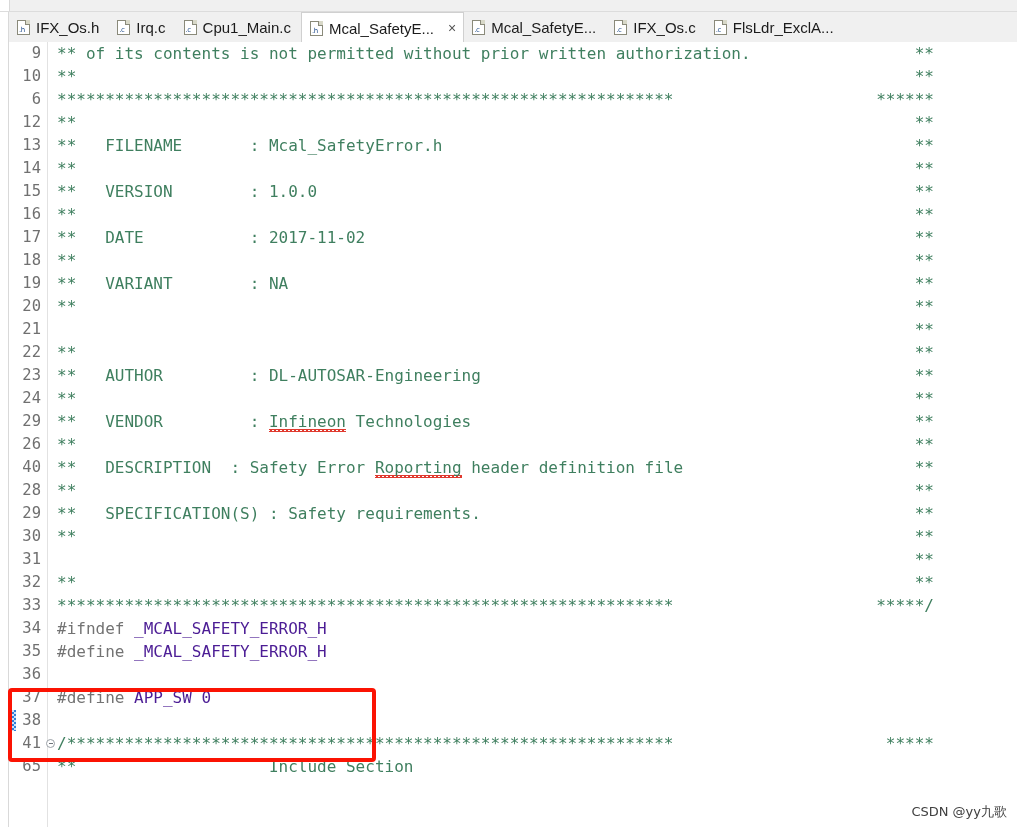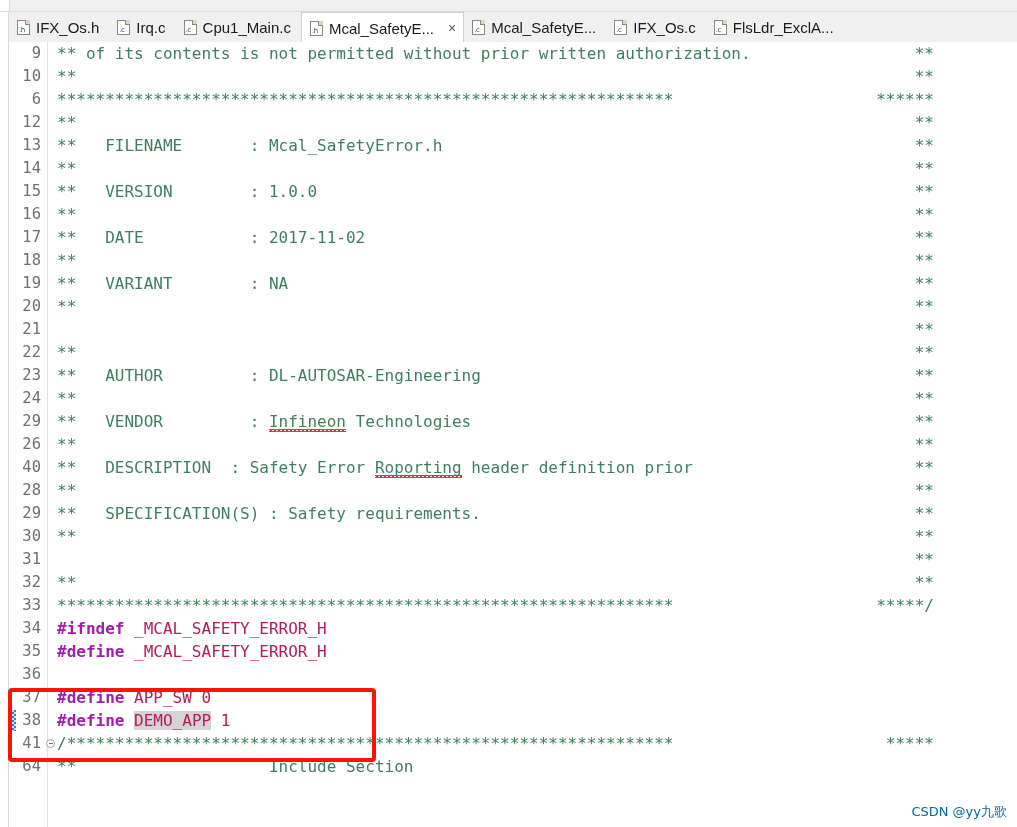--- a/index.html
+++ b/index.html
@@ -194,22 +194,22 @@
     font-family: "DejaVu Sans Mono", monospace;
     font-size: 16px;
     letter-spacing: 0px;
     color: #000000;
   }
   .code.rt {
     left: auto;
     right: 83px;
   }
   .cmt { color: #3f7f5f; }
-  .kw  { color: #a21caf; font-weight: bold; text-align: right; }
-  .plain { color: #be185d; }
+  .kw  { color: #737373; font-weight: normal; text-align: right; }
+  .plain { color: #4c1d95; }
   .spell {
     border-bottom: 2px solid transparent;
     background-repeat: repeat-x;
     background-position: 0 100%;
     background-size: 4px 3px;
     background-image: linear-gradient(45deg, transparent 40%, #e03a2f 40%, #e03a2f 60%, transparent 60%),
                       linear-gradient(-45deg, transparent 40%, #e03a2f 40%, #e03a2f 60%, transparent 60%);
     padding-bottom: 1px;
   }
   .occ { background: #d4d4d4; }
@@ -232,21 +232,21 @@
     box-sizing: border-box;
     pointer-events: none;
     z-index: 30;
   }
 
   
   .watermark {
     position: absolute;
     right: 10px; bottom: 6px;
     font-size: 13px;
-    color: #0369a1;
+    color: #404040;
     font-family: "DejaVu Sans", sans-serif;
     z-index: 40;
   }
 </style>
 </head>
 <body>
 
 <div id="app">
 
   <div class="top-strip">
@@ -315,33 +315,33 @@
         <div class="row"><div class="gutter">17</div><div class="code"><span class="cmt">**   DATE           : 2017-11-02</span></div><div class="code rt cmt">**</div></div>
         <div class="row"><div class="gutter">18</div><div class="code"><span class="cmt">**</span></div><div class="code rt cmt">**</div></div>
         <div class="row"><div class="gutter">19</div><div class="code"><span class="cmt">**   VARIANT        : NA</span></div><div class="code rt cmt">**</div></div>
         <div class="row"><div class="gutter">20</div><div class="code"><span class="cmt">**</span></div><div class="code rt cmt">**</div></div>
         <div class="row"><div class="gutter">21</div><div class="code rt cmt">**</div></div>
         <div class="row"><div class="gutter">22</div><div class="code"><span class="cmt">**</span></div><div class="code rt cmt">**</div></div>
         <div class="row"><div class="gutter">23</div><div class="code"><span class="cmt">**   AUTHOR         : DL-AUTOSAR-Engineering</span></div><div class="code rt cmt">**</div></div>
         <div class="row"><div class="gutter">24</div><div class="code"><span class="cmt">**</span></div><div class="code rt cmt">**</div></div>
         <div class="row"><div class="gutter">29</div><div class="code"><span class="cmt">**   VENDOR         : </span><span class="cmt spell">Infineon</span><span class="cmt"> Technologies</span></div><div class="code rt cmt">**</div></div>
         <div class="row"><div class="gutter">26</div><div class="code"><span class="cmt">**</span></div><div class="code rt cmt">**</div></div>
-        <div class="row"><div class="gutter">40</div><div class="code"><span class="cmt">**   DESCRIPTION  : Safety Error </span><span class="cmt spell">Roporting</span><span class="cmt"> header definition prior</span></div><div class="code rt cmt">**</div></div>
+        <div class="row"><div class="gutter">40</div><div class="code"><span class="cmt">**   DESCRIPTION  : Safety Error </span><span class="cmt spell">Roporting</span><span class="cmt"> header definition file</span></div><div class="code rt cmt">**</div></div>
         <div class="row"><div class="gutter">28</div><div class="code"><span class="cmt">**</span></div><div class="code rt cmt">**</div></div>
         <div class="row"><div class="gutter">29</div><div class="code"><span class="cmt">**   SPECIFICATION(S) : Safety requirements.</span></div><div class="code rt cmt">**</div></div>
         <div class="row"><div class="gutter">30</div><div class="code"><span class="cmt">**</span></div><div class="code rt cmt">**</div></div>
         <div class="row"><div class="gutter">31</div><div class="code rt cmt">**</div></div>
         <div class="row"><div class="gutter">32</div><div class="code"><span class="cmt">**</span></div><div class="code rt cmt">**</div></div>
         <div class="row"><div class="gutter">33</div><div class="code"><span class="cmt">****************************************************************</span></div><div class="code rt cmt">*****/</div></div>
         <div class="row"><div class="gutter">34</div><div class="code"><span class="kw">#ifndef</span><span class="plain"> _MCAL_SAFETY_ERROR_H</span></div></div>
         <div class="row"><div class="gutter">35</div><div class="code"><span class="kw">#define</span><span class="plain"> _MCAL_SAFETY_ERROR_H</span></div></div>
         <div class="row"><div class="gutter">36</div><div class="code"><span class="cmt"></span></div></div>
         <div class="row"><div class="gutter">37</div><div class="code"><span class="kw">#define</span><span class="plain"> APP_SW 0</span></div></div>
-        <div class="row"><div class="changebar"></div><div class="gutter">38</div><div class="code"><span class="kw">#define</span><span class="plain"> </span><span class="plain occ">DEMO_APP</span><span class="plain"> 1</span></div></div>
+        <div class="row"><div class="changebar"></div><div class="gutter">38</div></div>
         <div class="row"><div class="gutter">41</div><div class="fold"></div><div class="code"><span class="cmt">/***************************************************************</span></div><div class="code rt cmt">*****</div></div>
-        <div class="row"><div class="gutter">64</div><div class="code"><span class="cmt">**                    Include Section</span></div></div>
+        <div class="row"><div class="gutter">65</div><div class="code"><span class="cmt">**                    Include Section</span></div></div>
       </div>
   </div>
 
   <div class="annot-box"></div>
 
   <div class="watermark">CSDN @yy九歌</div>
 </div>
 
 </body></html>

